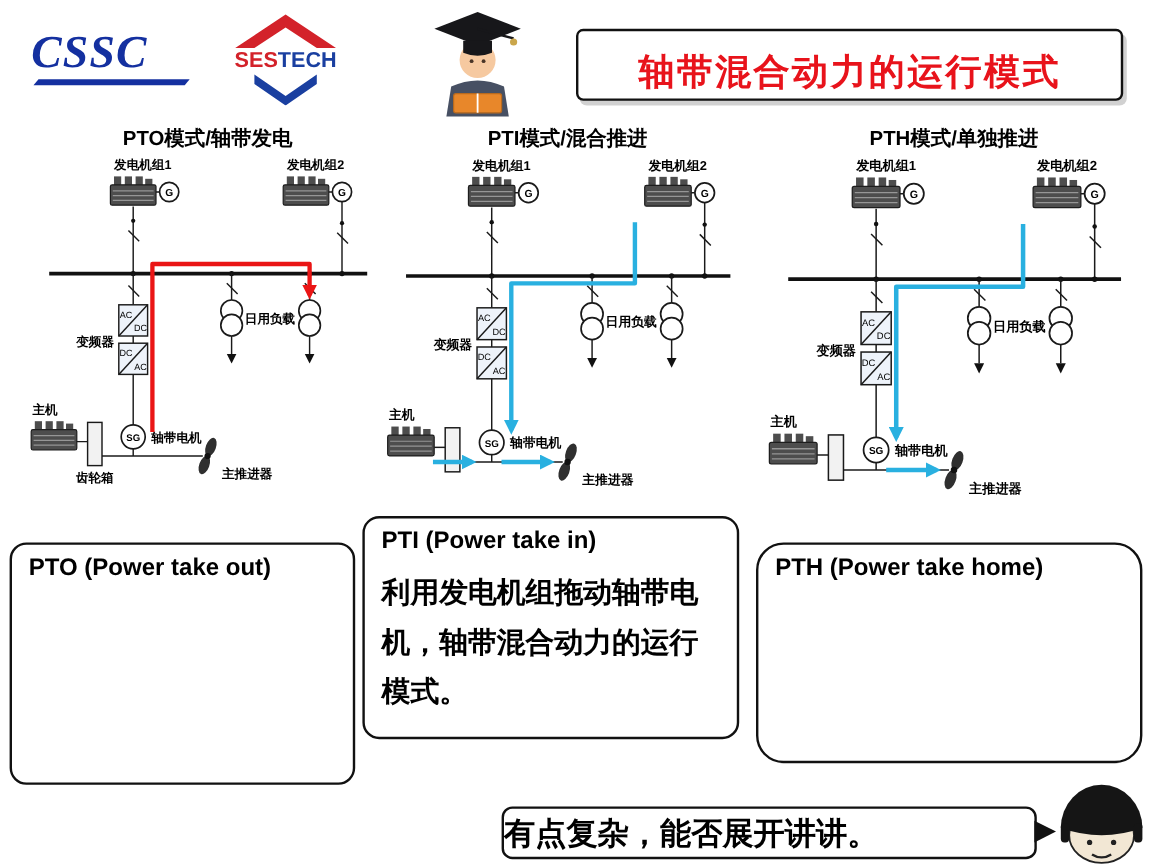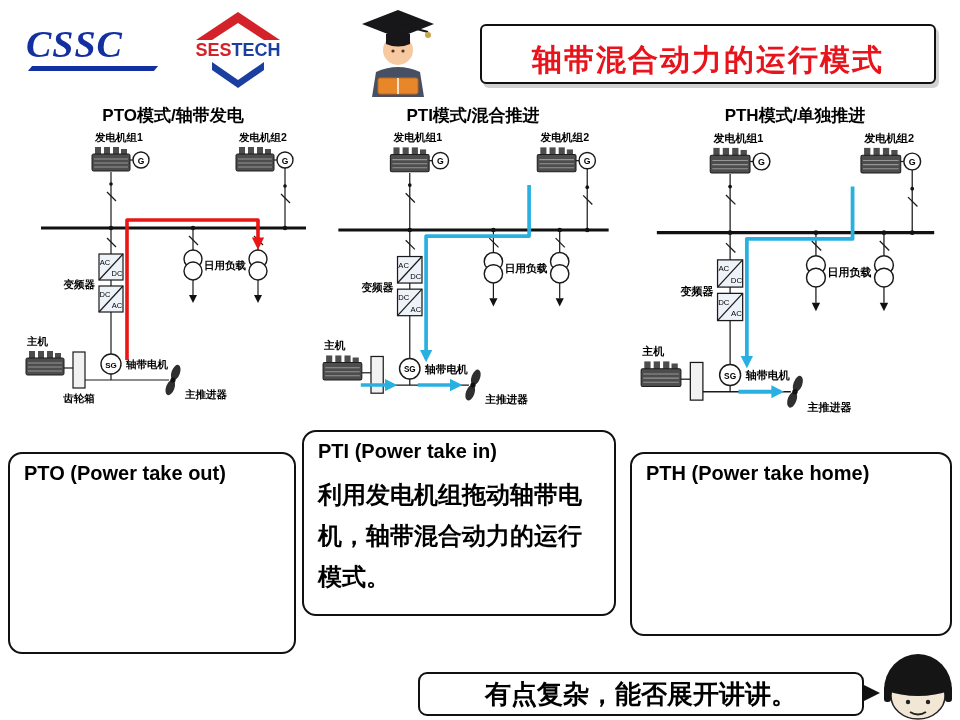--- a/index.html
+++ b/index.html
@@ -42,28 +42,28 @@
   .tiny{ font-size:7.5px; }
   .gm  { font-size:8.5px; font-weight:bold; }
   .sgt { font-size:8px; font-weight:bold; }
   .flow-layer path { stroke-linejoin:round; stroke-linecap:butt; }
 
   
   .desc-box { position:absolute; background:#fff; border:2px solid #111; border-radius:14px;
               padding:8px 14px; }
   .desc1 { left:8px;   top:452px; width:288px; height:202px; }
   .desc2 { left:302px; top:430px; width:314px; height:186px; }
-  .desc3 { left:630px; top:452px; width:322px; height:184px; }
+  .desc3 { left:630px; top:452px; width:322px; height:184px;border-radius:23px; }
   .desc-heading { font-size:20px; font-weight:bold; color:#000; margin-bottom:12px; }
   .desc-body { font-size:24px; font-weight:bold; color:#000; line-height:1.7; }
 
   
   .speech-bubble { position:absolute; left:418px; top:672px; width:446px; height:44px;
                    border:2.5px solid #111; border-radius:9px; background:#fff;
-                   display:flex; align-items:center; justify-content:center; }
+                   display:flex; align-items:center; justify-content:flex-start; }
   .speech-bubble span { font-weight:bold; font-size:26px; color:#000; }
   .bubble-tail { position:absolute; left:862px; top:684px; width:0; height:0;
                  border-top:9px solid transparent; border-bottom:9px solid transparent;
                  border-left:18px solid #111; }
   .meme-face { position:absolute; left:876px; top:644px; width:84px; height:76px; }
 </style>
 </head>
 <body>
 
 <svg width="0" height="0" style="position:absolute" aria-hidden="true">

